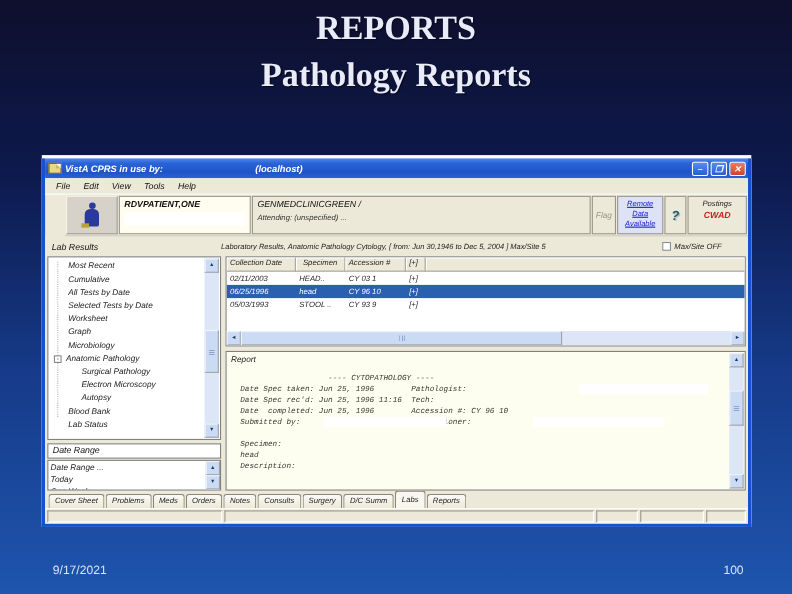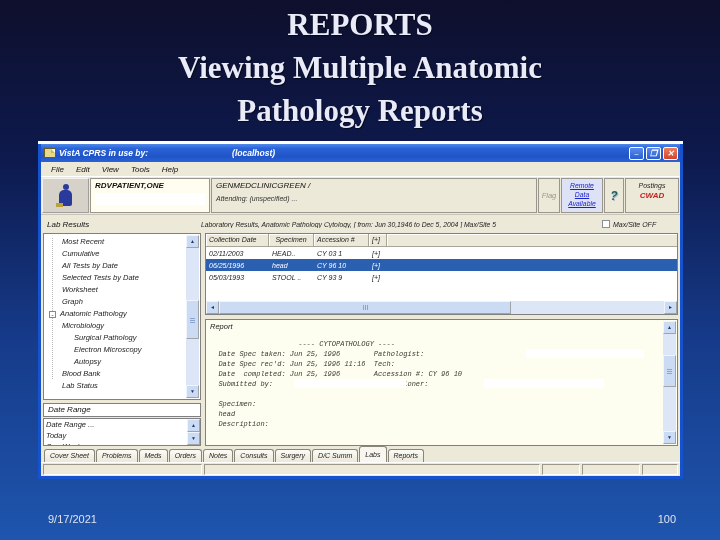--- a/index.html
+++ b/index.html
@@ -42,21 +42,21 @@
   .tb-btns { margin-left:auto; display:flex; }
   .wbtn {
     width:15px; height:13px; margin-left:2px; border:1px solid #fff; border-radius:2px;
     background:linear-gradient(180deg,#5a8cee,#2a5ed2); color:#fff; font-size:8px; line-height:11px; text-align:center;
   }
   .wbtn.close { background:linear-gradient(180deg,#ef7d5c,#d2442a); }
   .menubar { height:15px; flex:0 0 15px; background:#ece9d8; display:flex; align-items:center; padding-left:4px; border-bottom:1px solid #fff; }
   .menubar .mitem { font-size:8px; color:#111; padding:0 6px; line-height:15px; }
 
   
-  .ptbar { height:38px; flex:0 0 38px; display:flex; background:#ece9d8; padding:1px; border-bottom:1px solid #c8c4b8; }
+  .ptbar { height:38px; flex:0 0 38px; display:flex; background:#ece9d8; padding:1px; border-bottom:1px solid #c8c4b8;margin-left:18px; }
   .ppanel { border:1px solid #9a968c; margin-right:1px; overflow:hidden; }
   .pt-iconbtn { width:47px; background:#d6d2ca; border:1px outset #f4f2ea; display:flex; align-items:center; justify-content:center; position:relative; }
   .person { position:relative; width:13px; height:24px; }
   .person .head { position:absolute; top:0; left:3.5px; width:6px; height:6px; border-radius:50%; background:#2a3a9a; }
   .person .body { position:absolute; top:6px; left:0; width:13px; height:16px; border-radius:5px 5px 2px 2px; background:#2a3a9a; }
   .person .badge { position:absolute; bottom:1px; left:-3px; width:7px; height:4px; background:#b8a23a; }
   .pt-name { width:120px; background:#fffdf0; padding:2px 4px; }
   .pt-name .nm { font-size:8px; font-weight:bold; color:#111; white-space:nowrap; }
   .pt-name .blank { height:12px; background:#fff; margin-top:3px; }
   .pt-demo { width:120px; padding:2px 4px; }
@@ -142,21 +142,20 @@
   .statusbar { flex:0 0 14px; background:#ece9d8; display:flex; gap:2px; padding:1px 2px; border-top:1px solid #fff; }
   .seg { border:1px solid; border-color:#9a968c #fff #fff #9a968c; height:11px; }
   .seg.s1 { width:25%; } .seg.s2 { width:53%; } .seg.s3 { width:6%; } .seg.s4 { width:9%; } .seg.s5 { flex:1; }
 </style>
 </head>
 <body>
 
 <div class="slide">
   <div class="slide-title">
     <div>REPORTS</div>
-    <div>Viewing Multiple Anatomic</div>
     <div>Pathology Reports</div>
   </div>
 
   <div class="cprs">
     <div class="winframe">
 
       <div class="titlebar">
         <span class="appicon"></span>
         <span class="tb-title">VistA CPRS in use by:</span>
         <span class="tb-host">(localhost)</span>
@@ -212,25 +211,25 @@
       <div class="content">
         <div class="sidebar">
           <div class="tree">
             <span class="treeline"></span>
             <div class="titem lvl1">Most Recent</div>
             <div class="titem lvl1">Cumulative</div>
             <div class="titem lvl1">All Tests by Date</div>
             <div class="titem lvl1">Selected Tests by Date</div>
             <div class="titem lvl1">Worksheet</div>
             <div class="titem lvl1">Graph</div>
+            <div class="titem lvl1">Microbiology</div>
             <div class="titem root">
               <span class="expander">-</span>
               <span>Anatomic Pathology</span>
             </div>
-            <div class="titem lvl1">Microbiology</div>
             <div class="titem lvl2">Surgical Pathology</div>
             <div class="titem lvl2">Electron Microscopy</div>
             <div class="titem lvl2">Autopsy</div>
             <div class="titem lvl1">Blood Bank</div>
             <div class="titem lvl1">Lab Status</div>
             <div class="vscroll">
               <span class="sarrow up">▲</span>
               <span class="sthumb" style="top:40%;height:24%;">
                   <span class="grip"></span>
                 </span>

